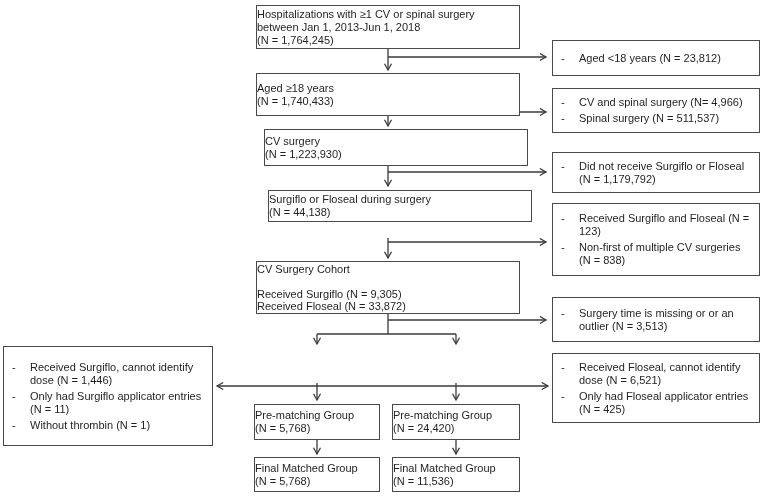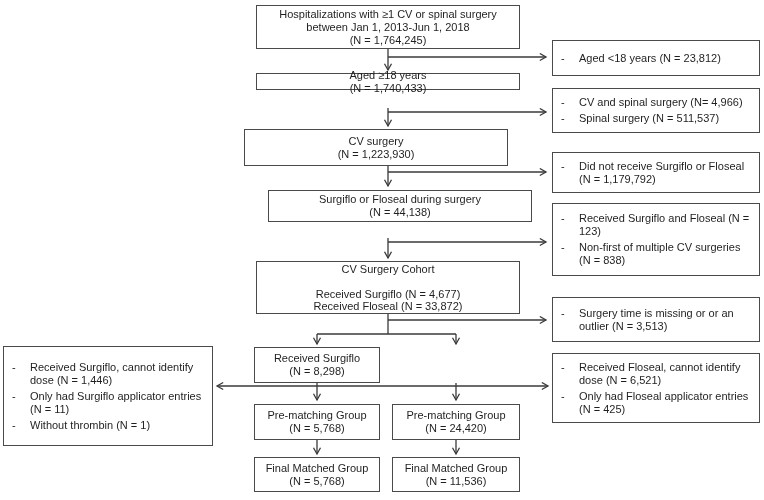--- a/index.html
+++ b/index.html
@@ -5,21 +5,21 @@
   html,body{margin:0;padding:0;background:#ffffff;}
   #figure{
     position:relative;width:764px;height:500px;background:#ffffff;overflow:hidden;
     font-family:"Liberation Sans","DejaVu Sans",sans-serif;color:#1f1f1f;
   }
   #arrows{position:absolute;left:0;top:0;width:764px;height:500px;}
   .box{
     position:absolute;box-sizing:border-box;background:#ffffff;
     border:1.4px solid #4a4a4a;
   }
-  .main{display:flex;align-items:center;justify-content:center;text-align:center;}
+  .main{display:flex;align-items:center;justify-content:center;}
   .main .box-text{
     white-space:pre-line;font-size:11px;line-height:13px;width:100%;
   }
   .excl{
     display:flex;flex-direction:column;justify-content:center;
     padding:4px 6px 4px 8px;gap:3px;
   }
   .bullet{display:flex;align-items:flex-start;}
   .bullet .dash{width:10px;flex:0 0 10px;font-size:11px;line-height:13px;}
   .bullet .btext{flex:1;font-size:11px;line-height:13px;padding-left:8px;}
@@ -57,46 +57,42 @@
       <path d="M456,440 V454" marker-end="url(#ah)"></path>
     </g>
   </svg>
 
   <div class="box main" style="left:256px;top:5px;width:264px;height:44px">
     <div class="box-text">Hospitalizations with ≥1 CV or spinal surgery
 between Jan 1, 2013-Jun 1, 2018
 (N = 1,764,245)</div>
   </div>
 
-  <div class="box main" style="left:256px;top:73px;width:264px;height:17px">
+  <div class="box main" style="left:256px;top:73px;width:264px;height:43px">
     <div class="box-text">Aged ≥18 years
 (N = 1,740,433)</div>
   </div>
 
-  <div class="box main" style="left:244px;top:129px;width:264px;height:37px">
+  <div class="box main" style="left:264px;top:129px;width:264px;height:37px">
     <div class="box-text">CV surgery
 (N = 1,223,930)</div>
   </div>
 
   <div class="box main" style="left:268px;top:190px;width:264px;height:32px">
     <div class="box-text">Surgiflo or Floseal during surgery
 (N = 44,138)</div>
   </div>
 
   <div class="box main" style="left:256px;top:261px;width:264px;height:53px">
     <div class="box-text" style="line-height:12.5px">CV Surgery Cohort
 
-Received Surgiflo (N = 4,677)
+Received Surgiflo (N = 9,305)
 Received Floseal (N = 33,872)</div>
   </div>
 
-  <div class="box main" style="left:254px;top:347px;width:126px;height:36px">
-    <div class="box-text">Received Surgiflo
-(N = 8,298)</div>
-  </div>
 
 
   <div class="box main" style="left:254px;top:404px;width:126px;height:36px">
     <div class="box-text">Pre-matching Group
 (N = 5,768)</div>
   </div>
 
   <div class="box main" style="left:392px;top:404px;width:128px;height:36px">
     <div class="box-text">Pre-matching Group
 (N = 24,420)</div>

